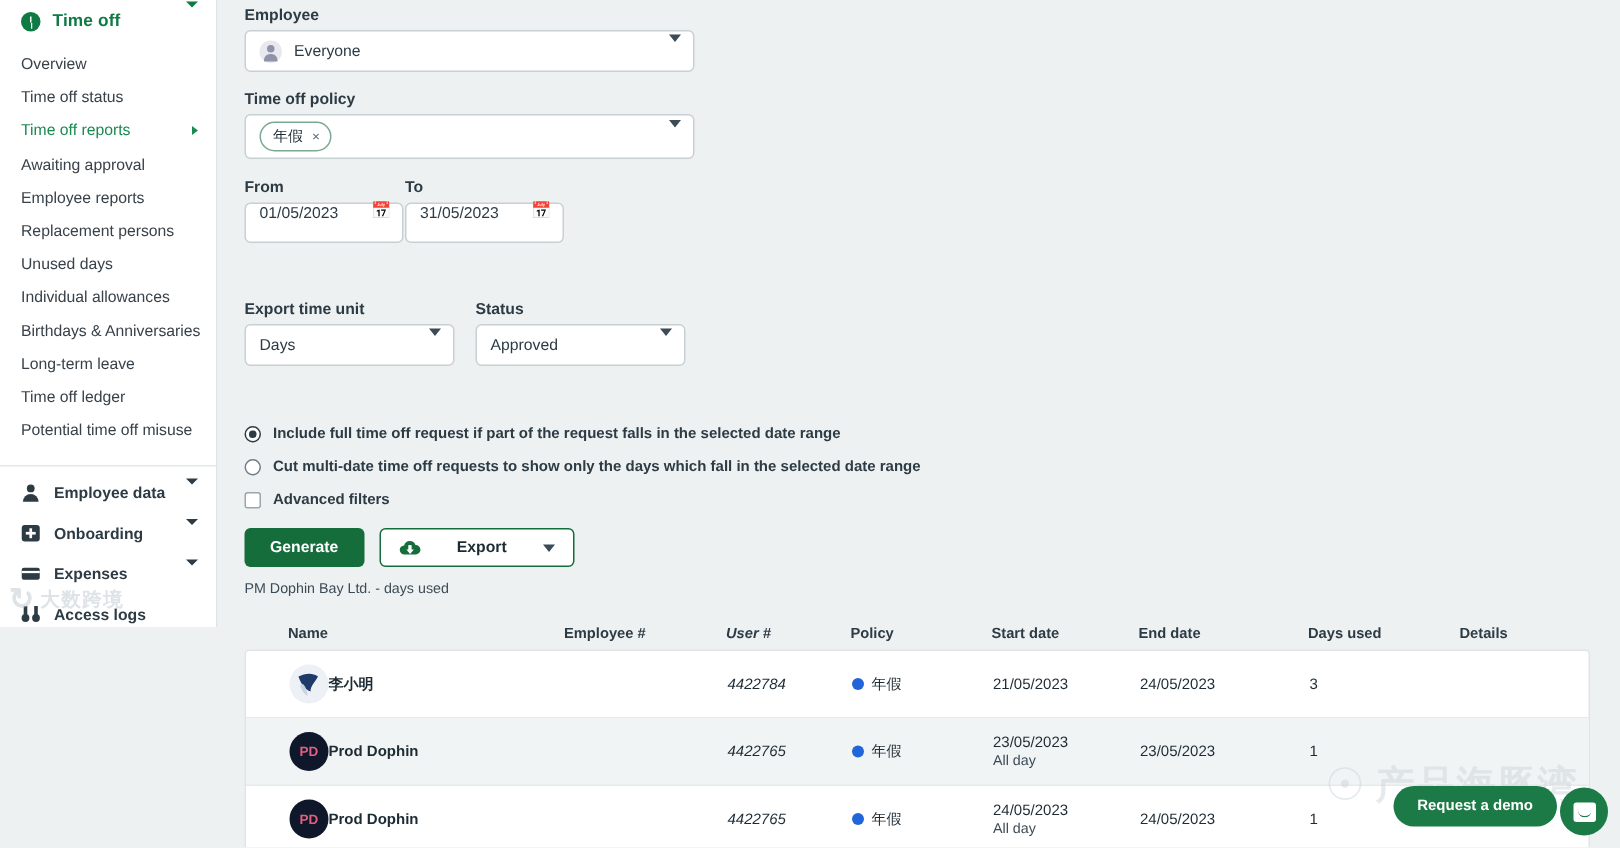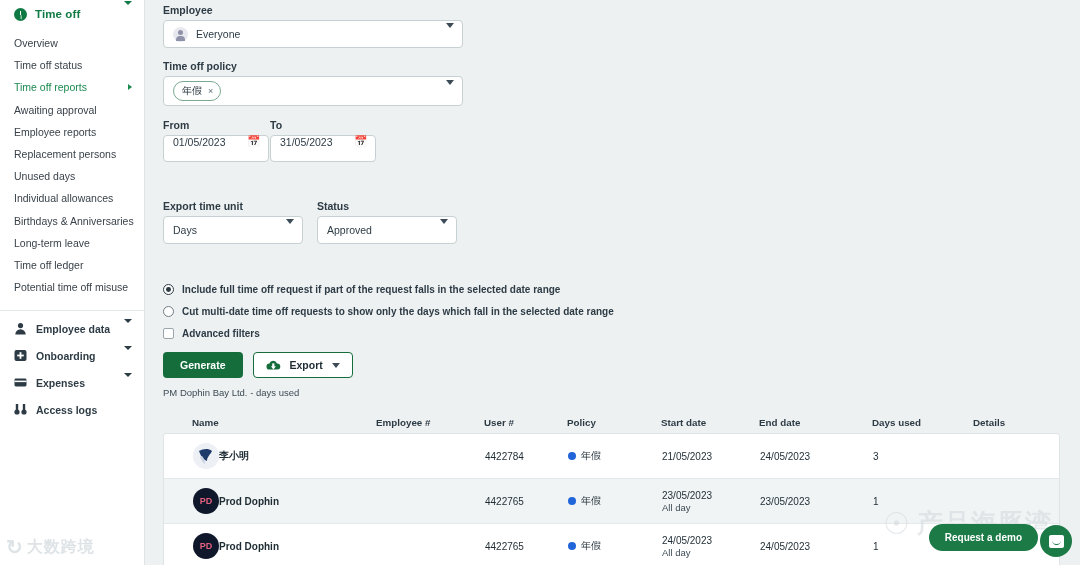--- a/index.html
+++ b/index.html
@@ -7,21 +7,21 @@
     width: 1080px; height: 565px;
     overflow: hidden;
     font-family: "Liberation Sans", sans-serif;
     background: #eef1f2;
     color: #222b33;
   }
   .app { position: relative; width: 1080px; height: 565px; display: flex; }
 
   
   .sidebar {
-    width: 145px; height: 565px;
+    width: 145px; height: 418px;
     background: #ffffff;
     border-right: 1px solid #dfe5e6;
     position: relative;
     flex: 0 0 145px;
     padding-top: 0;
   }
   .sb-header {
     display: flex; align-items: center; gap: 8px;
     padding: 8px 12px 6px 14px;
     height: 26px;
@@ -69,21 +69,21 @@
     cursor: pointer;
   }
   .sb-group .ico { width: 13px; height: 13px; flex: 0 0 13px; color:#2d3b45; display:flex; align-items:center; justify-content:center;}
   .sb-group .caret { margin-left: auto; }
   .watermark {
     position: absolute; left: 6px; bottom: 6px;
     display: flex; align-items: center; gap: 5px;
     opacity: .55;
   }
   .wm-mark { font-size: 20px; font-weight: bold; color: #c3cdd2; letter-spacing: -1px; }
-  .wm-text { font-size: 16px; font-weight: bold; color: #c3cdd2; letter-spacing: 1px; }
+  .wm-text { font-size: 13px; font-weight: bold; color: #c3cdd2; letter-spacing: 1px; }
 
   
   .main {
     flex: 1; height: 565px; position: relative;
     padding: 0 0 0 18px; overflow: hidden;
   }
   .field-label {
     font-size: 10.5px; font-weight: bold; color: #2d3b45;
     margin-bottom: 4px; line-height: 12px;
   }
@@ -147,42 +147,42 @@
   }
 
   .btn-row { display: flex; align-items: center; gap: 10px; }
   .btn-generate {
     background: #156d3c; color: #fff; border: none; border-radius: 4px;
     height: 26px; padding: 0 17px; font-size: 10.5px; font-weight: bold;
     font-family: inherit; cursor: pointer;
   }
   .btn-export {
     background: #fff; border: 1.4px solid #156d3c; border-radius: 4px;
-    height: 26px; padding: 0 12px; display: flex; align-items: center; gap: 9px;
+    height: 26px; padding: 0 12px; display: flex; align-items: center; gap: 24px;
     font-size: 10.5px; font-weight: bold; color: #1d2b33; cursor: pointer;
   }
   .cloud {
     width: 15px; height: 11px; position: relative; flex: 0 0 15px;
   }
   .cloud svg { display: block; }
   .caption {
     font-size: 9.5px; color: #3c4b55; margin-top: 9px;
   }
 
   
   .table { margin-top: 13px; width: 897px; }
   .thead {
     display: flex; align-items: center; height: 22px;
     font-size: 9.8px; font-weight: bold; color: #2d3b45;
     padding: 0 0 0 18px;
   }
   .thead > div, .trow > div { flex: 0 0 auto; margin-left: 11px; }
   .c-name { width: 173px; }
   .c-emp { width: 97px; }
-  .c-user { width: 72px; }
+  .c-user { width: 72px; font-style: italic; }
   .c-policy { width: 83px; }
   .c-start { width: 87px; }
   .c-end { width: 102px; }
   .c-days { width: 90px; }
   .c-details { width: 130px; }
   .c-eye { width: 50px; text-align: right; padding-right: 12px; }
   .tbody { border: 1px solid #dfe5e6; border-radius: 3px; background: #fff; overflow: hidden; }
   .trow {
     display: flex; align-items: center; min-height: 45px;
     padding: 0 0 0 18px; font-size: 10px; color: #1d2b33;

